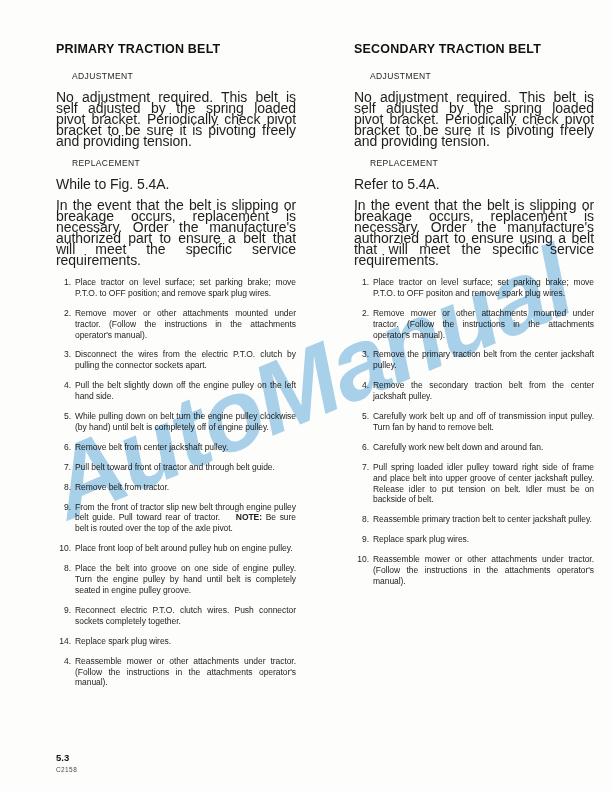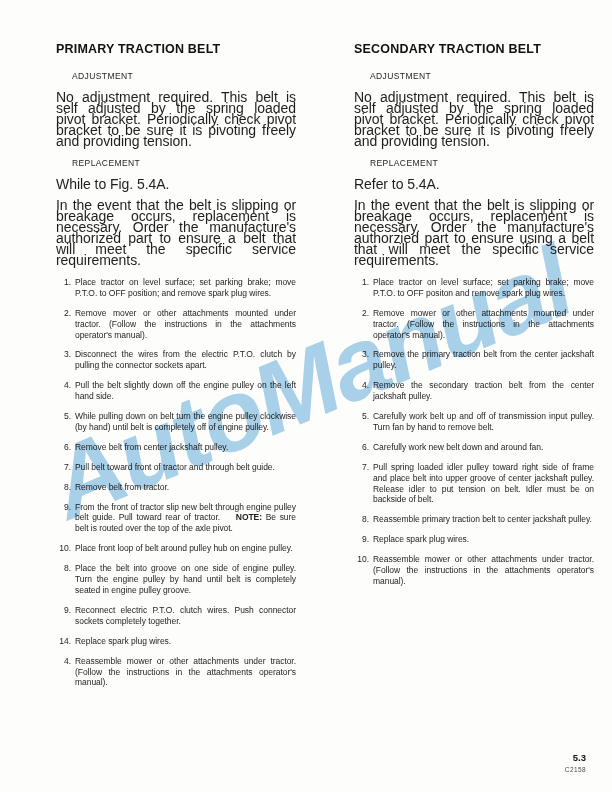--- a/index.html
+++ b/index.html
@@ -76,21 +76,21 @@
     mix-blend-mode: multiply;
     z-index: 2;
     pointer-events: none;
     letter-spacing: -2px;
   }
   .footer {
     position: absolute;
     left: 56px;
     width: 530px;
     top: 752px;
-    text-align: right;
+    text-align: left;
     z-index: 1;
   }
   .page-number {
     font-size: 9.5px;
     font-weight: bold;
     color: #111;
     margin-bottom: 3px;
   }
   .doc-code {
     font-size: 6.5px;

